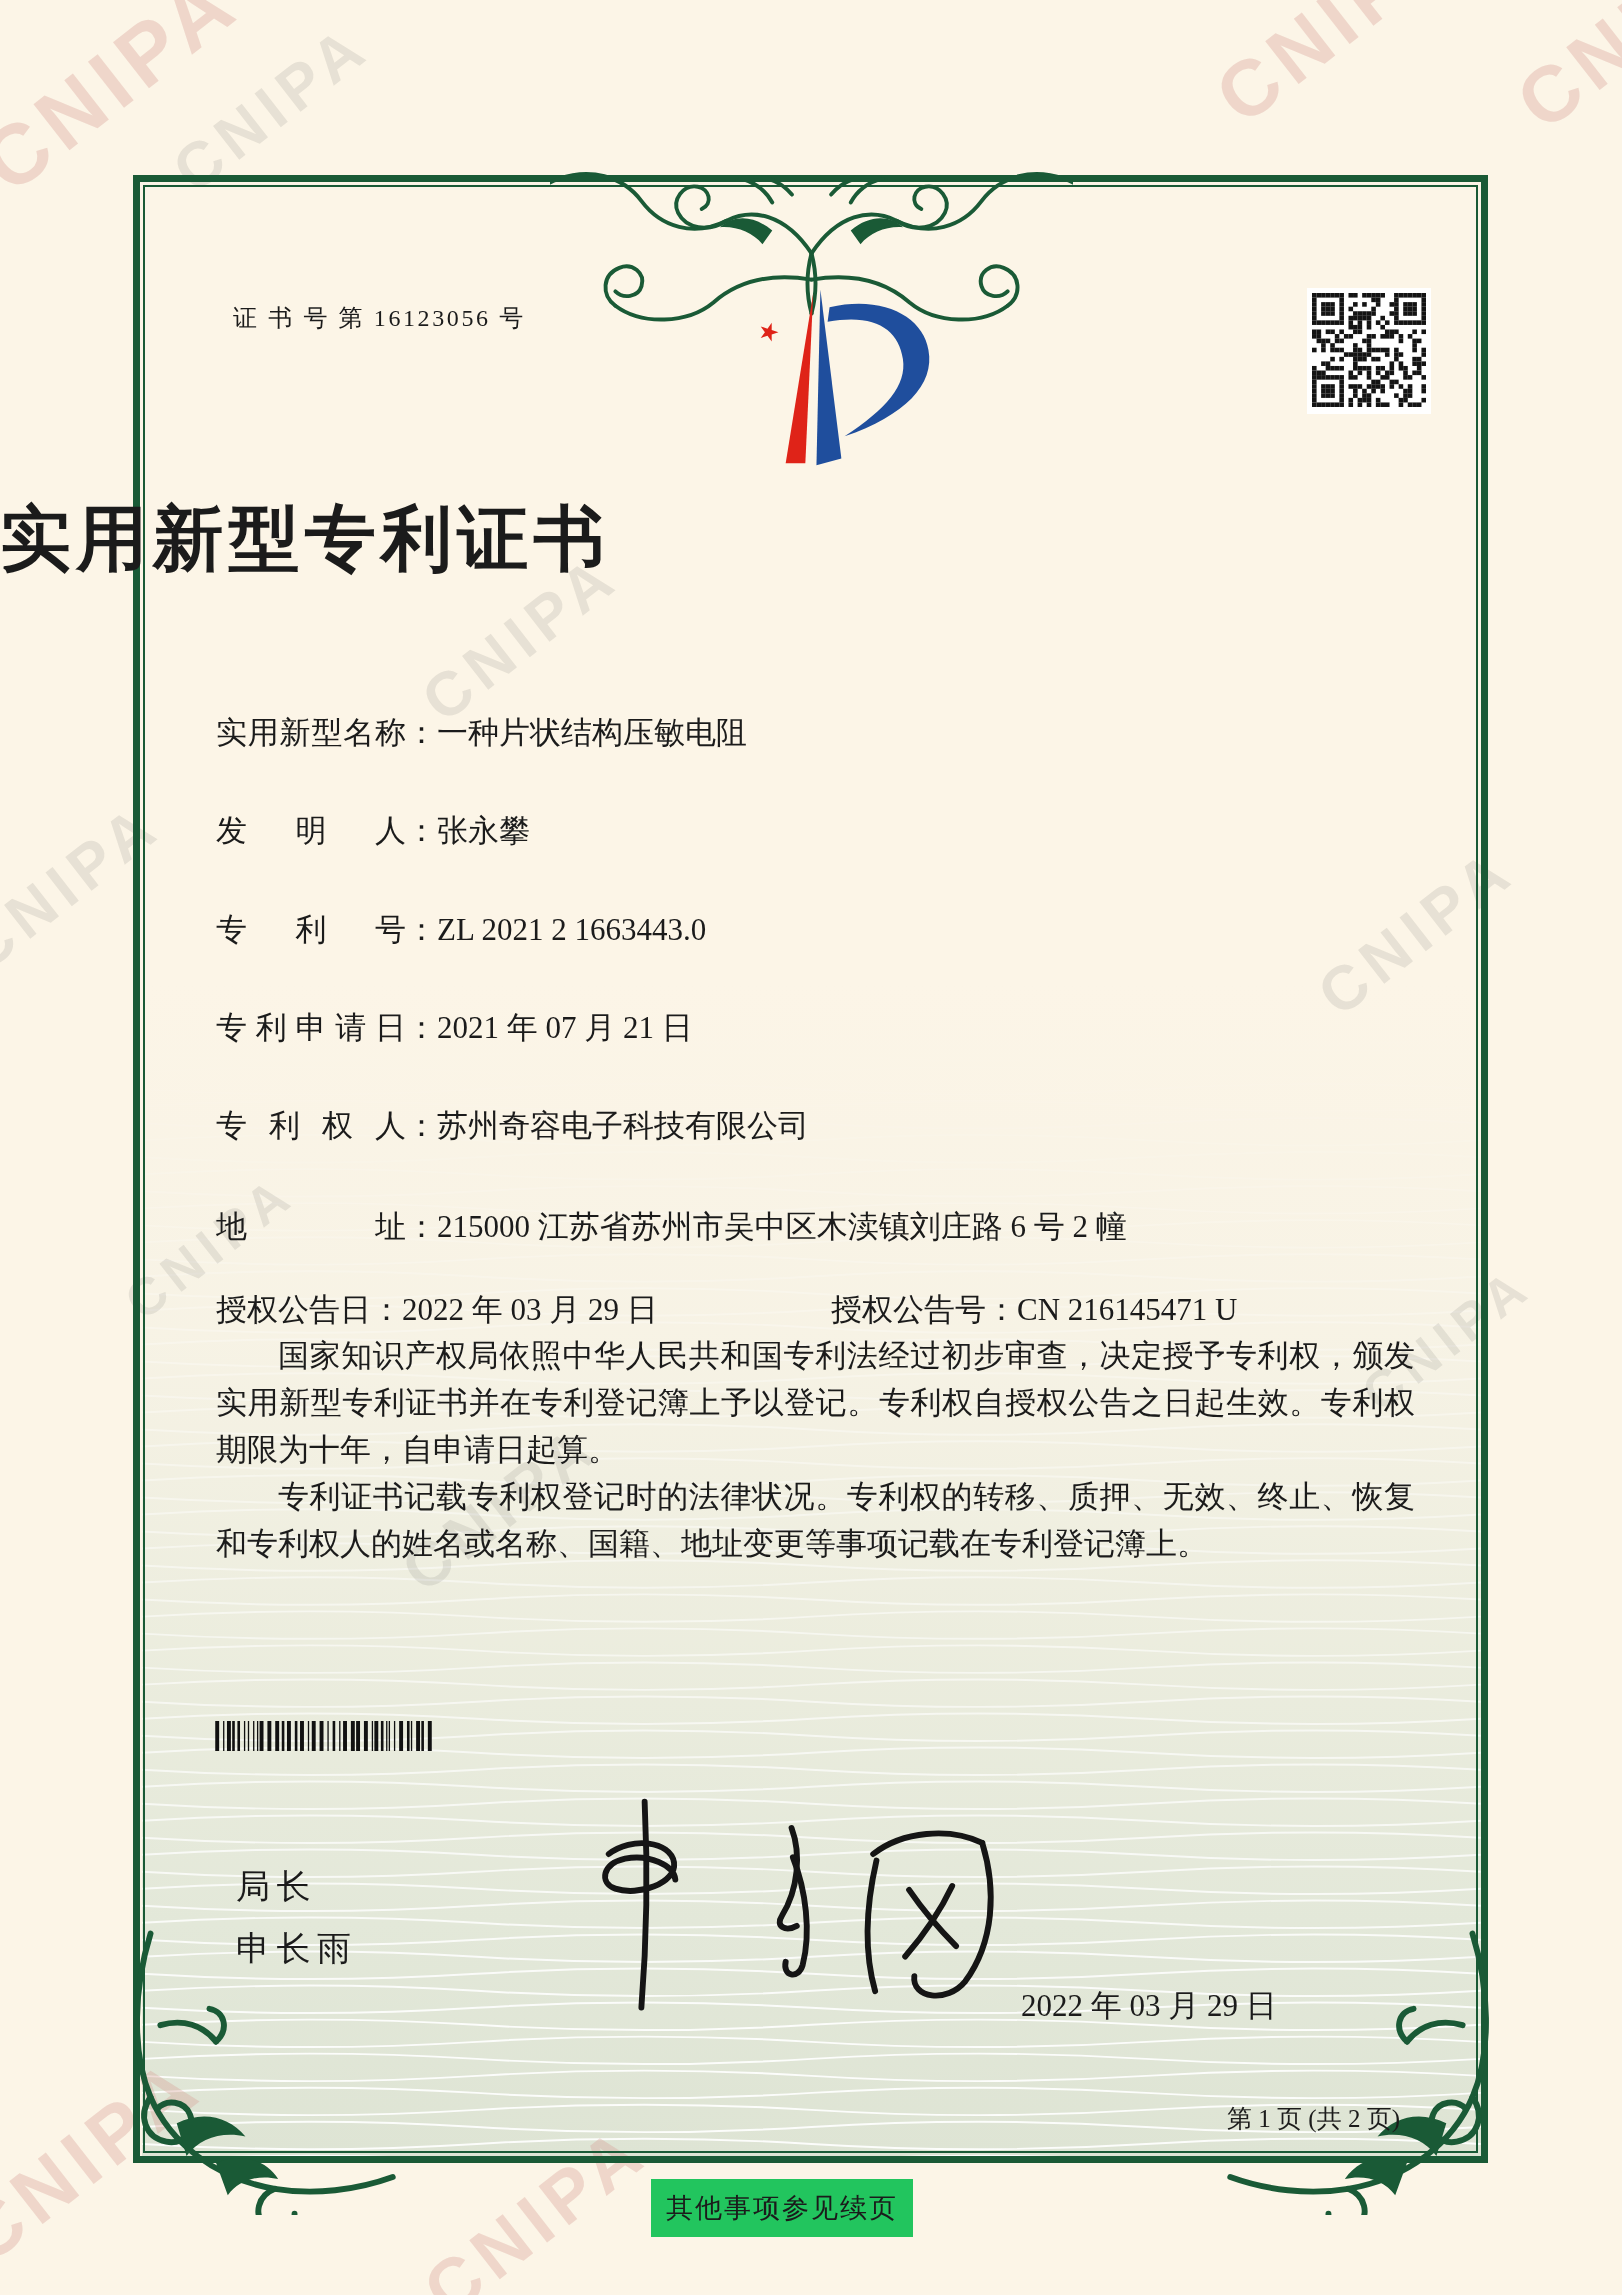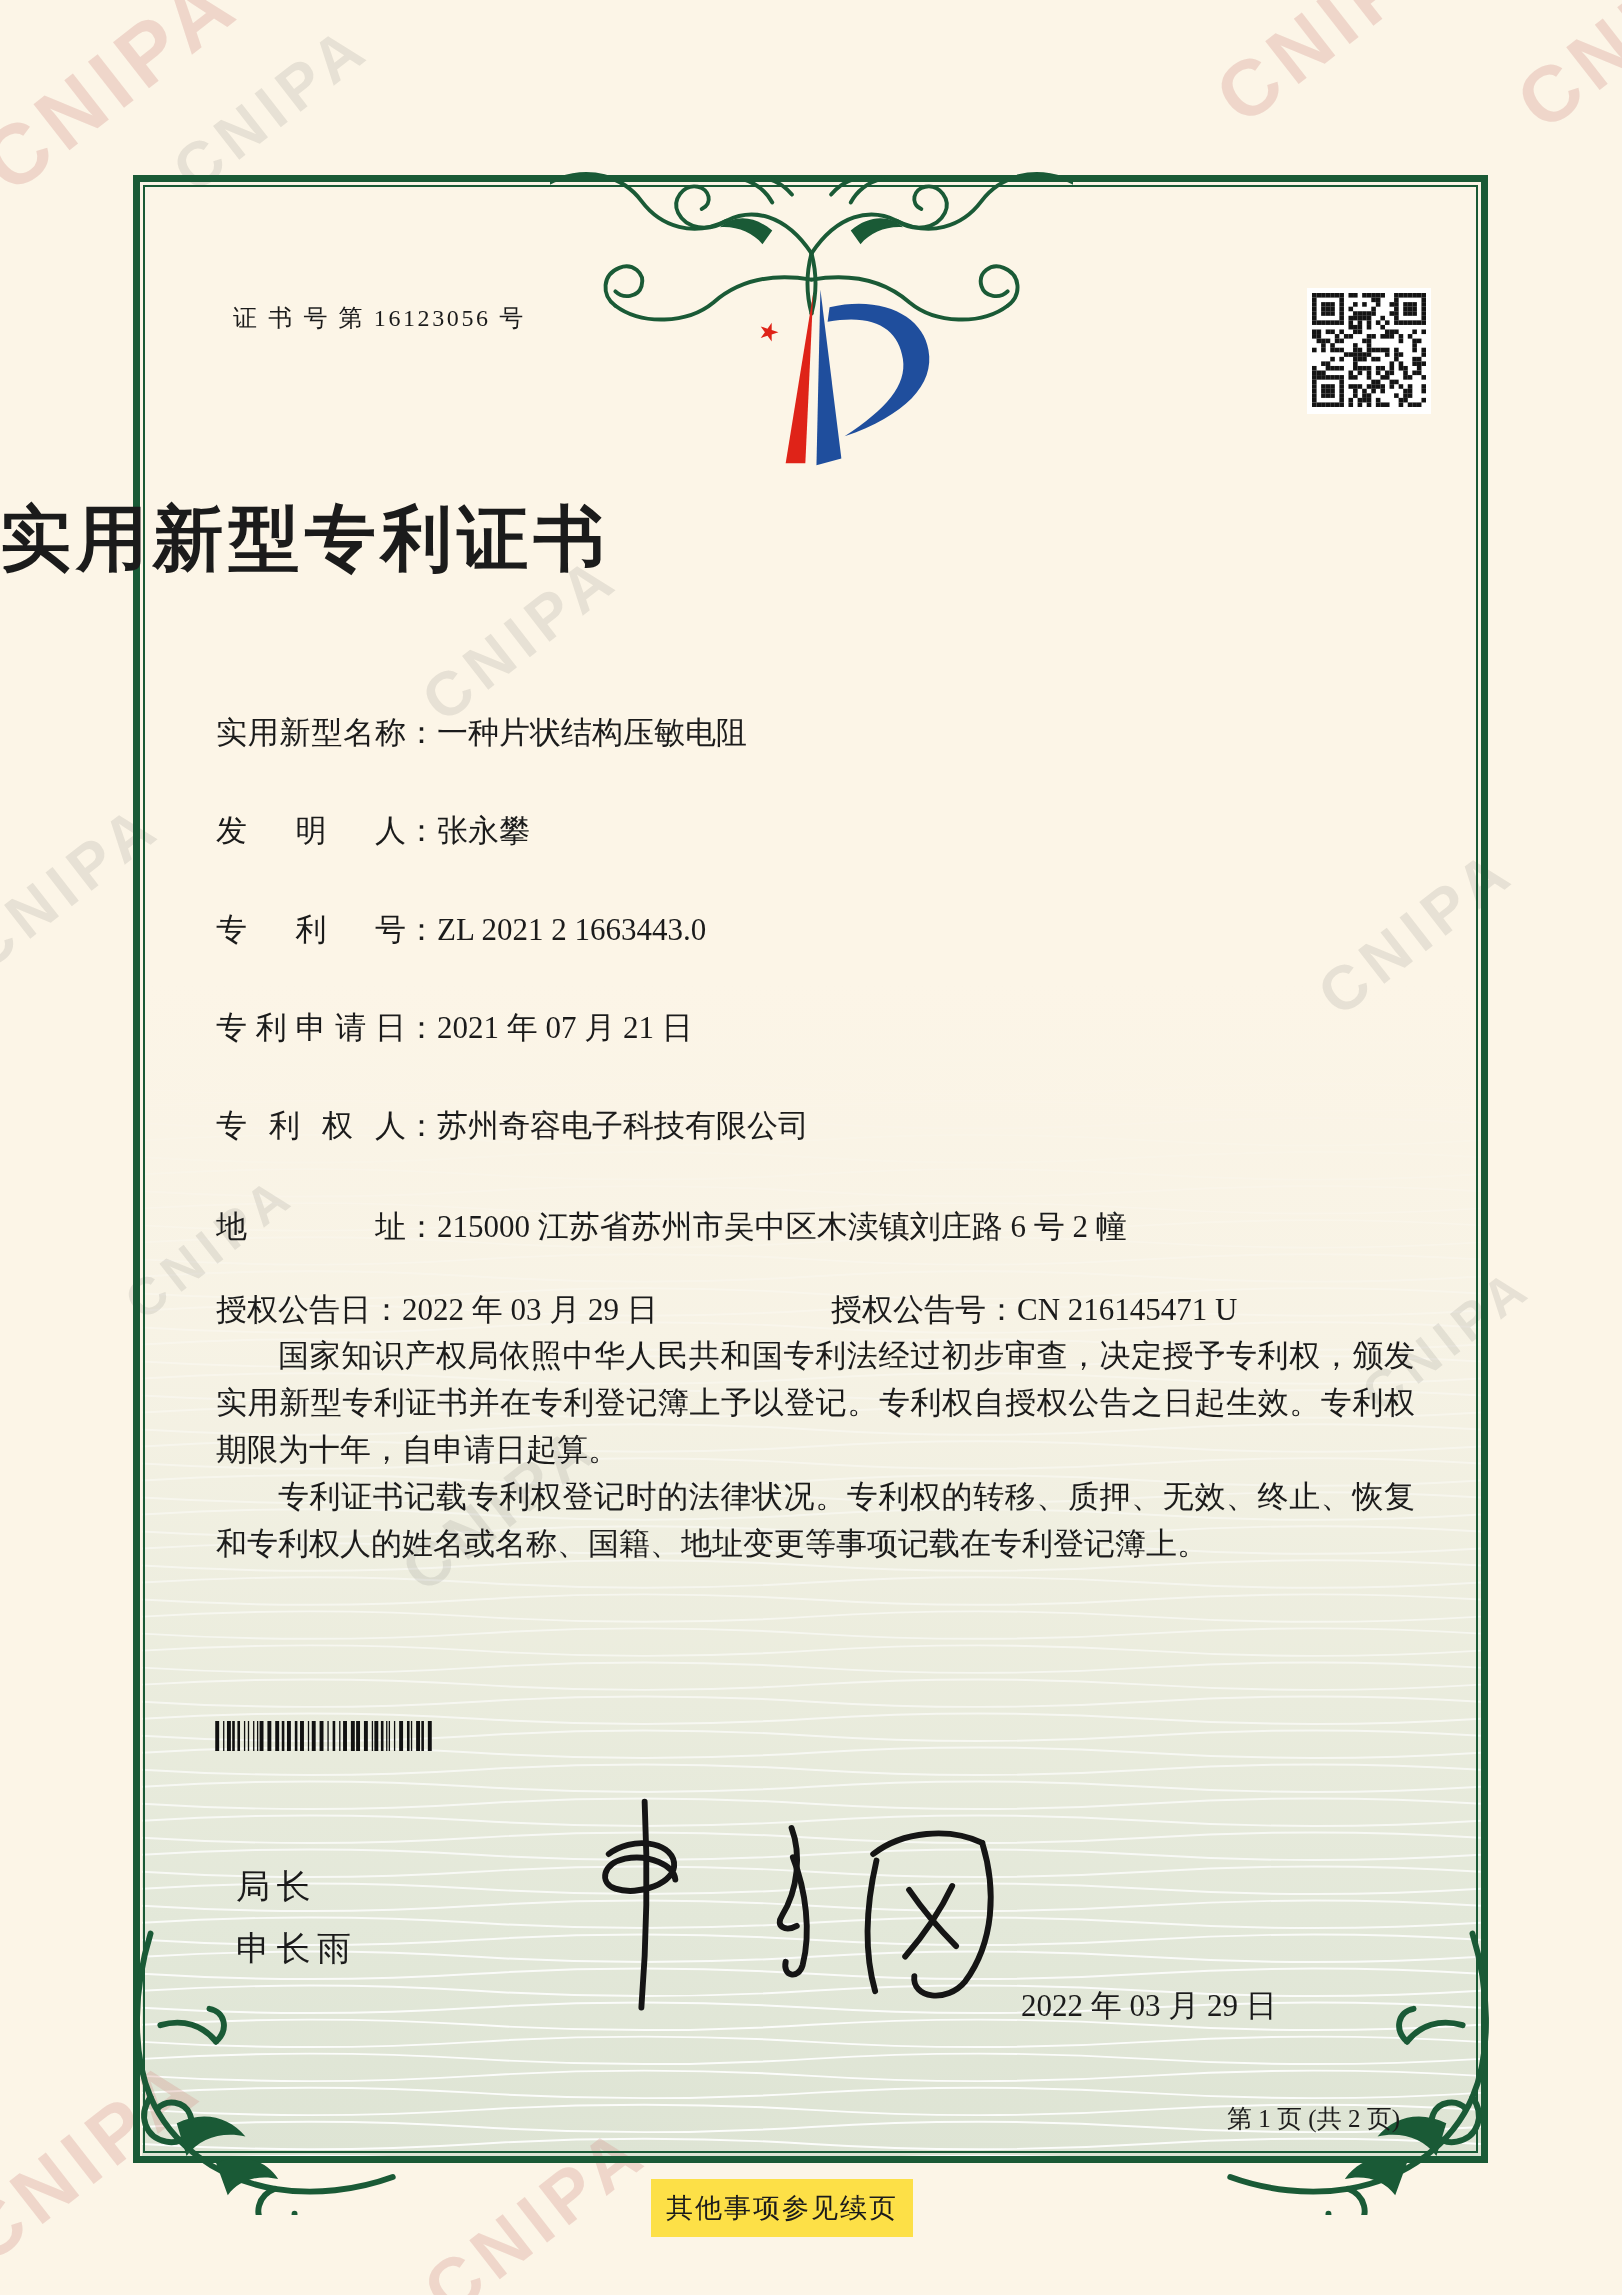--- a/index.html
+++ b/index.html
@@ -55,21 +55,21 @@
   .barcode-box{position:absolute; left:215px; top:1721px;}
   .signer-title{position:absolute; left:236px; top:1864px; font-size:34px;
     font-family:"Liberation Sans","DejaVu Sans",sans-serif; letter-spacing:6.5px;}
   .signer-name{position:absolute; left:236px; top:1926px; font-size:34px;
     font-family:"Liberation Sans","DejaVu Sans",sans-serif; letter-spacing:6.5px;}
   .signature{position:absolute; left:510px; top:1792px;}
   .issue-date{position:absolute; left:1021px; top:1985px; font-size:31px; white-space:nowrap;}
   .pagination{position:absolute; left:0; top:2102px; width:1400px; text-align:right; font-size:25px;}
   .note-box{
     position:absolute; left:651px; top:2179px; width:262px; height:58px; z-index:6;
-    background:#fde047; display:flex; align-items:center; justify-content:center;
+    background:#22c55e; display:flex; align-items:center; justify-content:center;
     font-size:27px; letter-spacing:2px;
   }
 </style>
 </head>
 <body>
 
 <div class="page">
 
   <div class="wave-bg"></div>
   <svg class="wave-svg" id="waves" width="1339" height="1175" viewBox="0 0 2046 1796">

